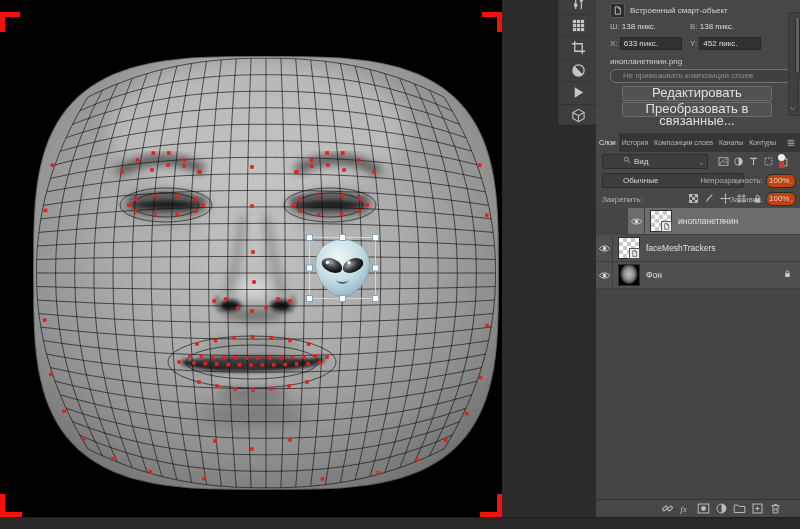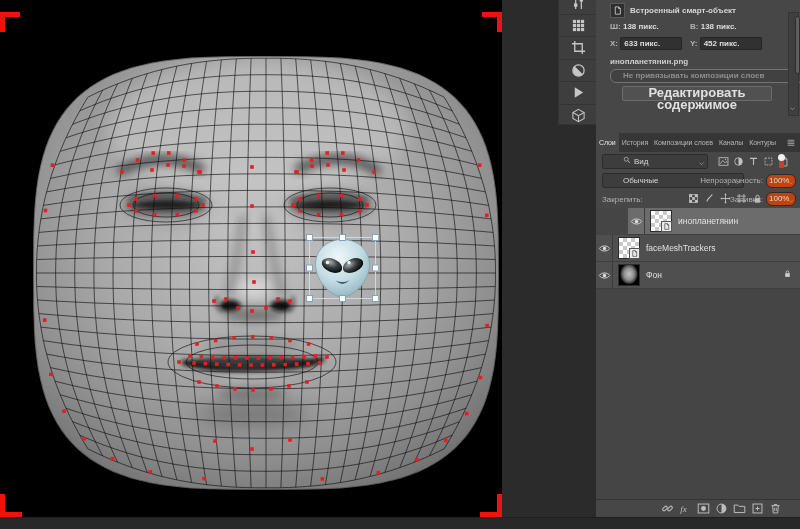--- a/index.html
+++ b/index.html
@@ -20,21 +20,21 @@
   
   #pasteboard{position:absolute;left:502px;top:0;width:94px;height:517px;background:#2b2b2b;}
   #bottom-strip{position:absolute;left:0;top:517px;width:800px;height:12px;background:#282828;border-top:1px solid #1f1f1f;}
   #panel-dock{position:absolute;left:558px;top:0;width:38px;height:124px;background:#3e3e3e;border-left:1px solid #333;border-bottom:1px solid #333;overflow:hidden;}
   .dock-cell{height:21.5px;display:flex;align-items:center;justify-content:center;border-bottom:1px solid #343434;color:#c6c6c6;}
   .dock-cell:first-child{margin-top:-8px;}
   
   .ui-icon{color:#c2c2c2;display:inline-block;vertical-align:middle;}
   .dim{color:#858585;}
   
-  #props{position:absolute;left:596px;top:0;width:204px;height:133px;background:#474747;font-size:8px;font-weight:bold;}
+  #props{position:absolute;left:596px;top:0;width:204px;height:133px;background:#474747;font-size:8px;}
   #props .hdr{position:absolute;left:14px;top:3px;display:flex;align-items:center;gap:5px;color:#d6d6d6;}
   .badge-sq{width:13px;height:13px;background:#2e2e2e;border:1px solid #5a5a5a;display:flex;align-items:center;justify-content:center;color:#ddd;}
   .lbl{color:#b2b2b2;}
   .val{color:#dcdcdc;}
   .fieldbox{display:inline-block;width:54px;height:11px;line-height:11px;background:#313131;border:1px solid #262626;border-radius:1px;color:#dedede;padding:0 3px;}
   #props .row-wh{position:absolute;left:14px;top:22px;width:180px;}
   #props .row-xy{position:absolute;left:14px;top:37px;width:180px;}
   .wh-b{position:absolute;left:80px;}
   #props .fname{position:absolute;left:14px;top:57px;color:#cfcfcf;}
   #props .compbox{position:absolute;left:14px;top:69px;width:168px;height:12px;line-height:12px;
@@ -571,20 +571,21 @@
       </span>
     </div>
     <div class="fname">инопланетянин.png</div>
     <div class="compbox">
       <span>Не привязывать композиции слоев</span>
       <span class="chev"><svg width="7" height="7" viewBox="0 0 16 16">
             <use href="#i-chevron"></use>
           </svg></span>
     </div>
     <div class="psbtn" id="btn-edit">Редактировать содержимое</div>
+    <div class="psbtn" id="btn-convert">Преобразовать в связанные...</div>
     <div id="props-scroll">
       <div class="thumb"></div>
       <div class="sb-btn"><svg width="7" height="7" viewBox="0 0 16 16">
             <use href="#i-chevron"></use>
           </svg></div>
     </div>
   </div>
 
   <div id="layers">
     <div id="tabbar">

